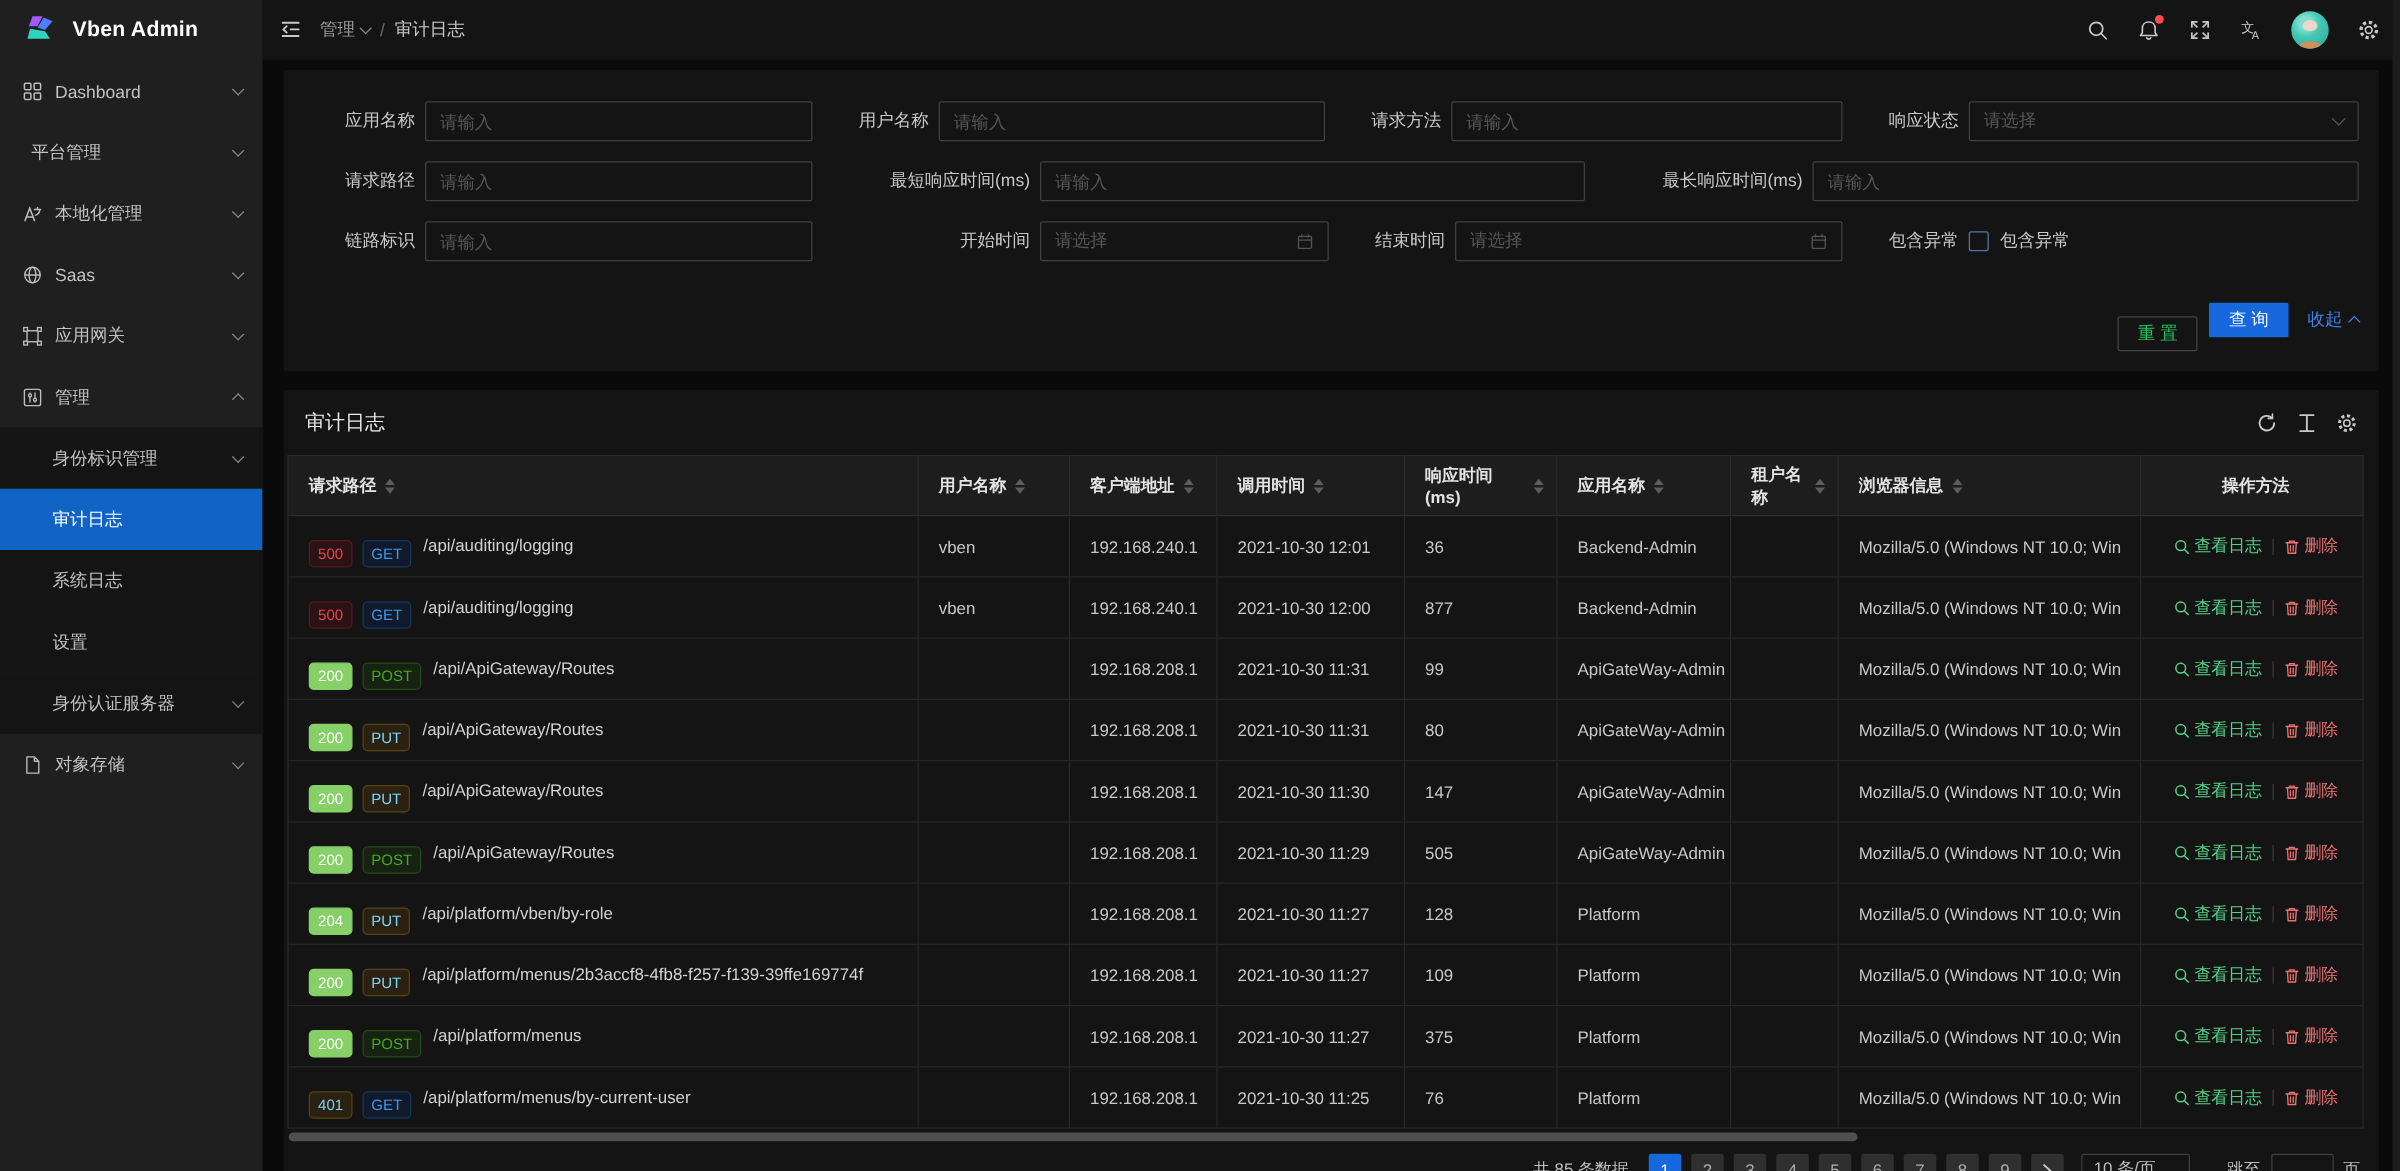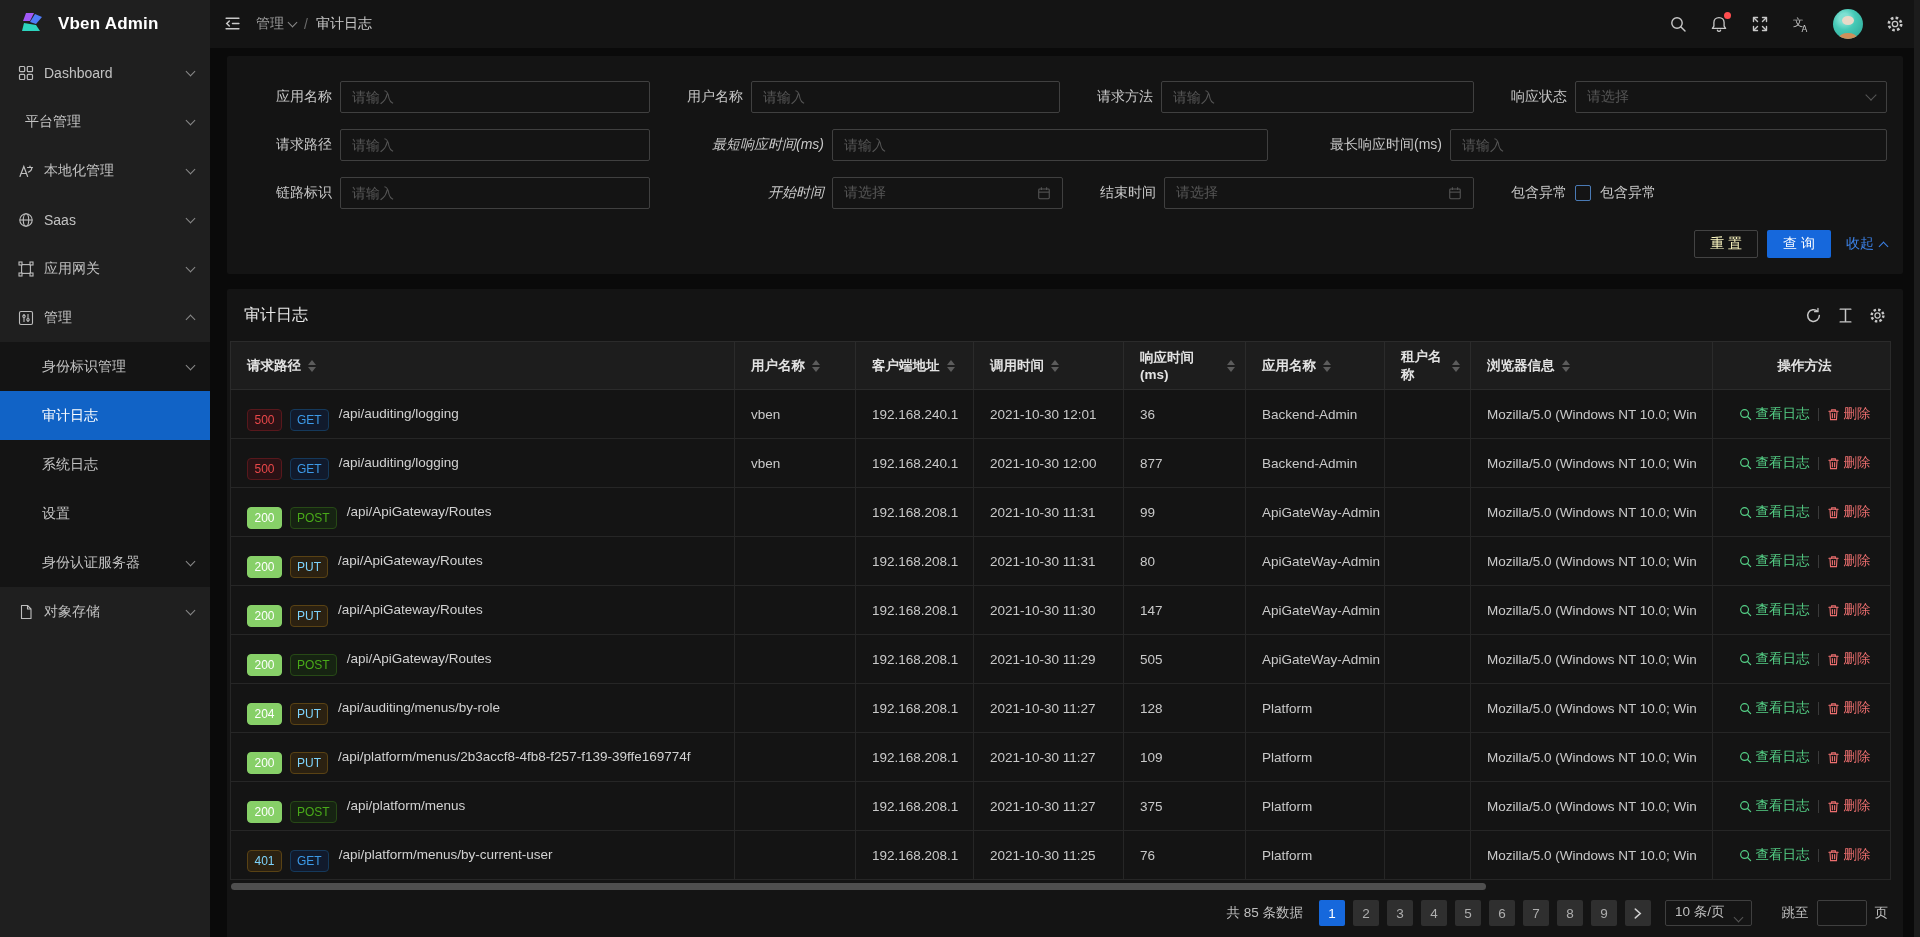--- a/index.html
+++ b/index.html
@@ -41,32 +41,32 @@
   .card { background:#141414; border-radius:2px; }
 
   
   .filter-card { padding:25px 16px 16px; }
   .f-row { display:grid; margin-bottom:16px; }
   .f-row1 { grid-template-columns:407px 410px 414px 1fr; }
   .f-row2 { grid-template-columns:407px 618px 1fr; }
   .f-row3 { grid-template-columns:407px 413px 411px 1fr; }
   .field { display:flex; align-items:center; min-width:0; }
   .f-label { flex:none; text-align:right; padding-right:8px; color:#c8c8c8; font-size:14px; white-space:nowrap; }
-  .w89 { width:97px; } .w93 { width:101px; } .w98 { width:101px; } .w94 { width:101px; } .w173 { width:182px;font-style:italic; } .w174 { width:182px; }
+  .w89 { width:97px; } .w93 { width:101px; } .w98 { width:101px; } .w94 { width:101px; } .w173 { width:182px; } .w174 { width:182px; }
   .f-input { flex:1; height:32px; background:#141414; border:1px solid #404040; border-radius:2px; color:#d9d9d9; padding:0 11px; font-size:14px; outline:none; min-width:0; font-family:inherit; }
   .f-input::placeholder { color:#565656; }
   .f-fake { flex:1; height:32px; border:1px solid #404040; border-radius:2px; display:flex; align-items:center; padding:0 11px; color:#565656; gap:8px; cursor:pointer; min-width:0; }
   .f-fake .ph { flex:1; white-space:nowrap; overflow:hidden; }
   .f-fake .sel-chev { width:8px; height:8px; border-right:1.4px solid #565656; border-bottom:1.4px solid #565656; transform:rotate(45deg); margin-top:-4px; flex:none; }
   .cal-icon { flex:none; display:inline-flex; }
   .checkbox { width:16px; height:16px; border:1px solid #4a7ab5; border-radius:2px; background:transparent; flex:none; cursor:pointer; }
   .cb-text { margin-left:9px; color:#c8c8c8; }
   .f-buttons { display:flex; justify-content:flex-end; align-items:center; gap:9px; margin-top:21px; }
   .btn { height:28px; padding:0 15px; border-radius:2px; font-size:14px; display:inline-flex; align-items:center; cursor:pointer; border:1px solid transparent; font-family:inherit; }
-  .btn-default { background:transparent; border-color:#434343; color:#fef9c3; }
+  .btn-default { background:transparent; border-color:#434343; color:#22c55e;margin-top:23px; }
   .btn-primary { background:#1668dc; color:#fff; }
   .link-collapse { color:#3c82e8; display:inline-flex; align-items:center; gap:6px; margin-left:6px; cursor:pointer; }
   .link-collapse .chev { border-color:#3c82e8; }
 
   
   .table-card { margin-top:15px; padding:0 3px 0; }
   .card-head { height:52px; display:flex; align-items:center; justify-content:space-between; padding:0 14px; }
   .card-title { font-size:16px; color:#e8e8e8; }
   .toolbar { display:flex; align-items:center; gap:15px; }
   .toolbar .tb-icon { width:17px; height:17px; }
@@ -686,21 +686,21 @@
                         <line x1="5.8" y1="6" x2="5.8" y2="10.5"></line>
                         <line x1="8.2" y1="6" x2="8.2" y2="10.5"></line>
                       </svg>
           <span class="lbl">删除</span>
         </span>
       </span>
     </td>
   </tr>
 
   <tr>
-    <td><span class="tag st tag-solid-green">204</span><span class="tag mt tag-amber">PUT</span><span class="pth">/api/auditing/menus/by-role</span></td>
+    <td><span class="tag st tag-solid-green">204</span><span class="tag mt tag-amber">PUT</span><span class="pth">/api/platform/vben/by-role</span></td>
     <td></td>
     <td>192.168.208.1</td>
     <td>2021-10-30 11:27</td>
     <td>128</td>
     <td>Platform</td>
     <td></td>
     <td>Mozilla/5.0 (Windows NT 10.0; Win</td>
     <td>
       <span class="acts">
         <span class="act view">

